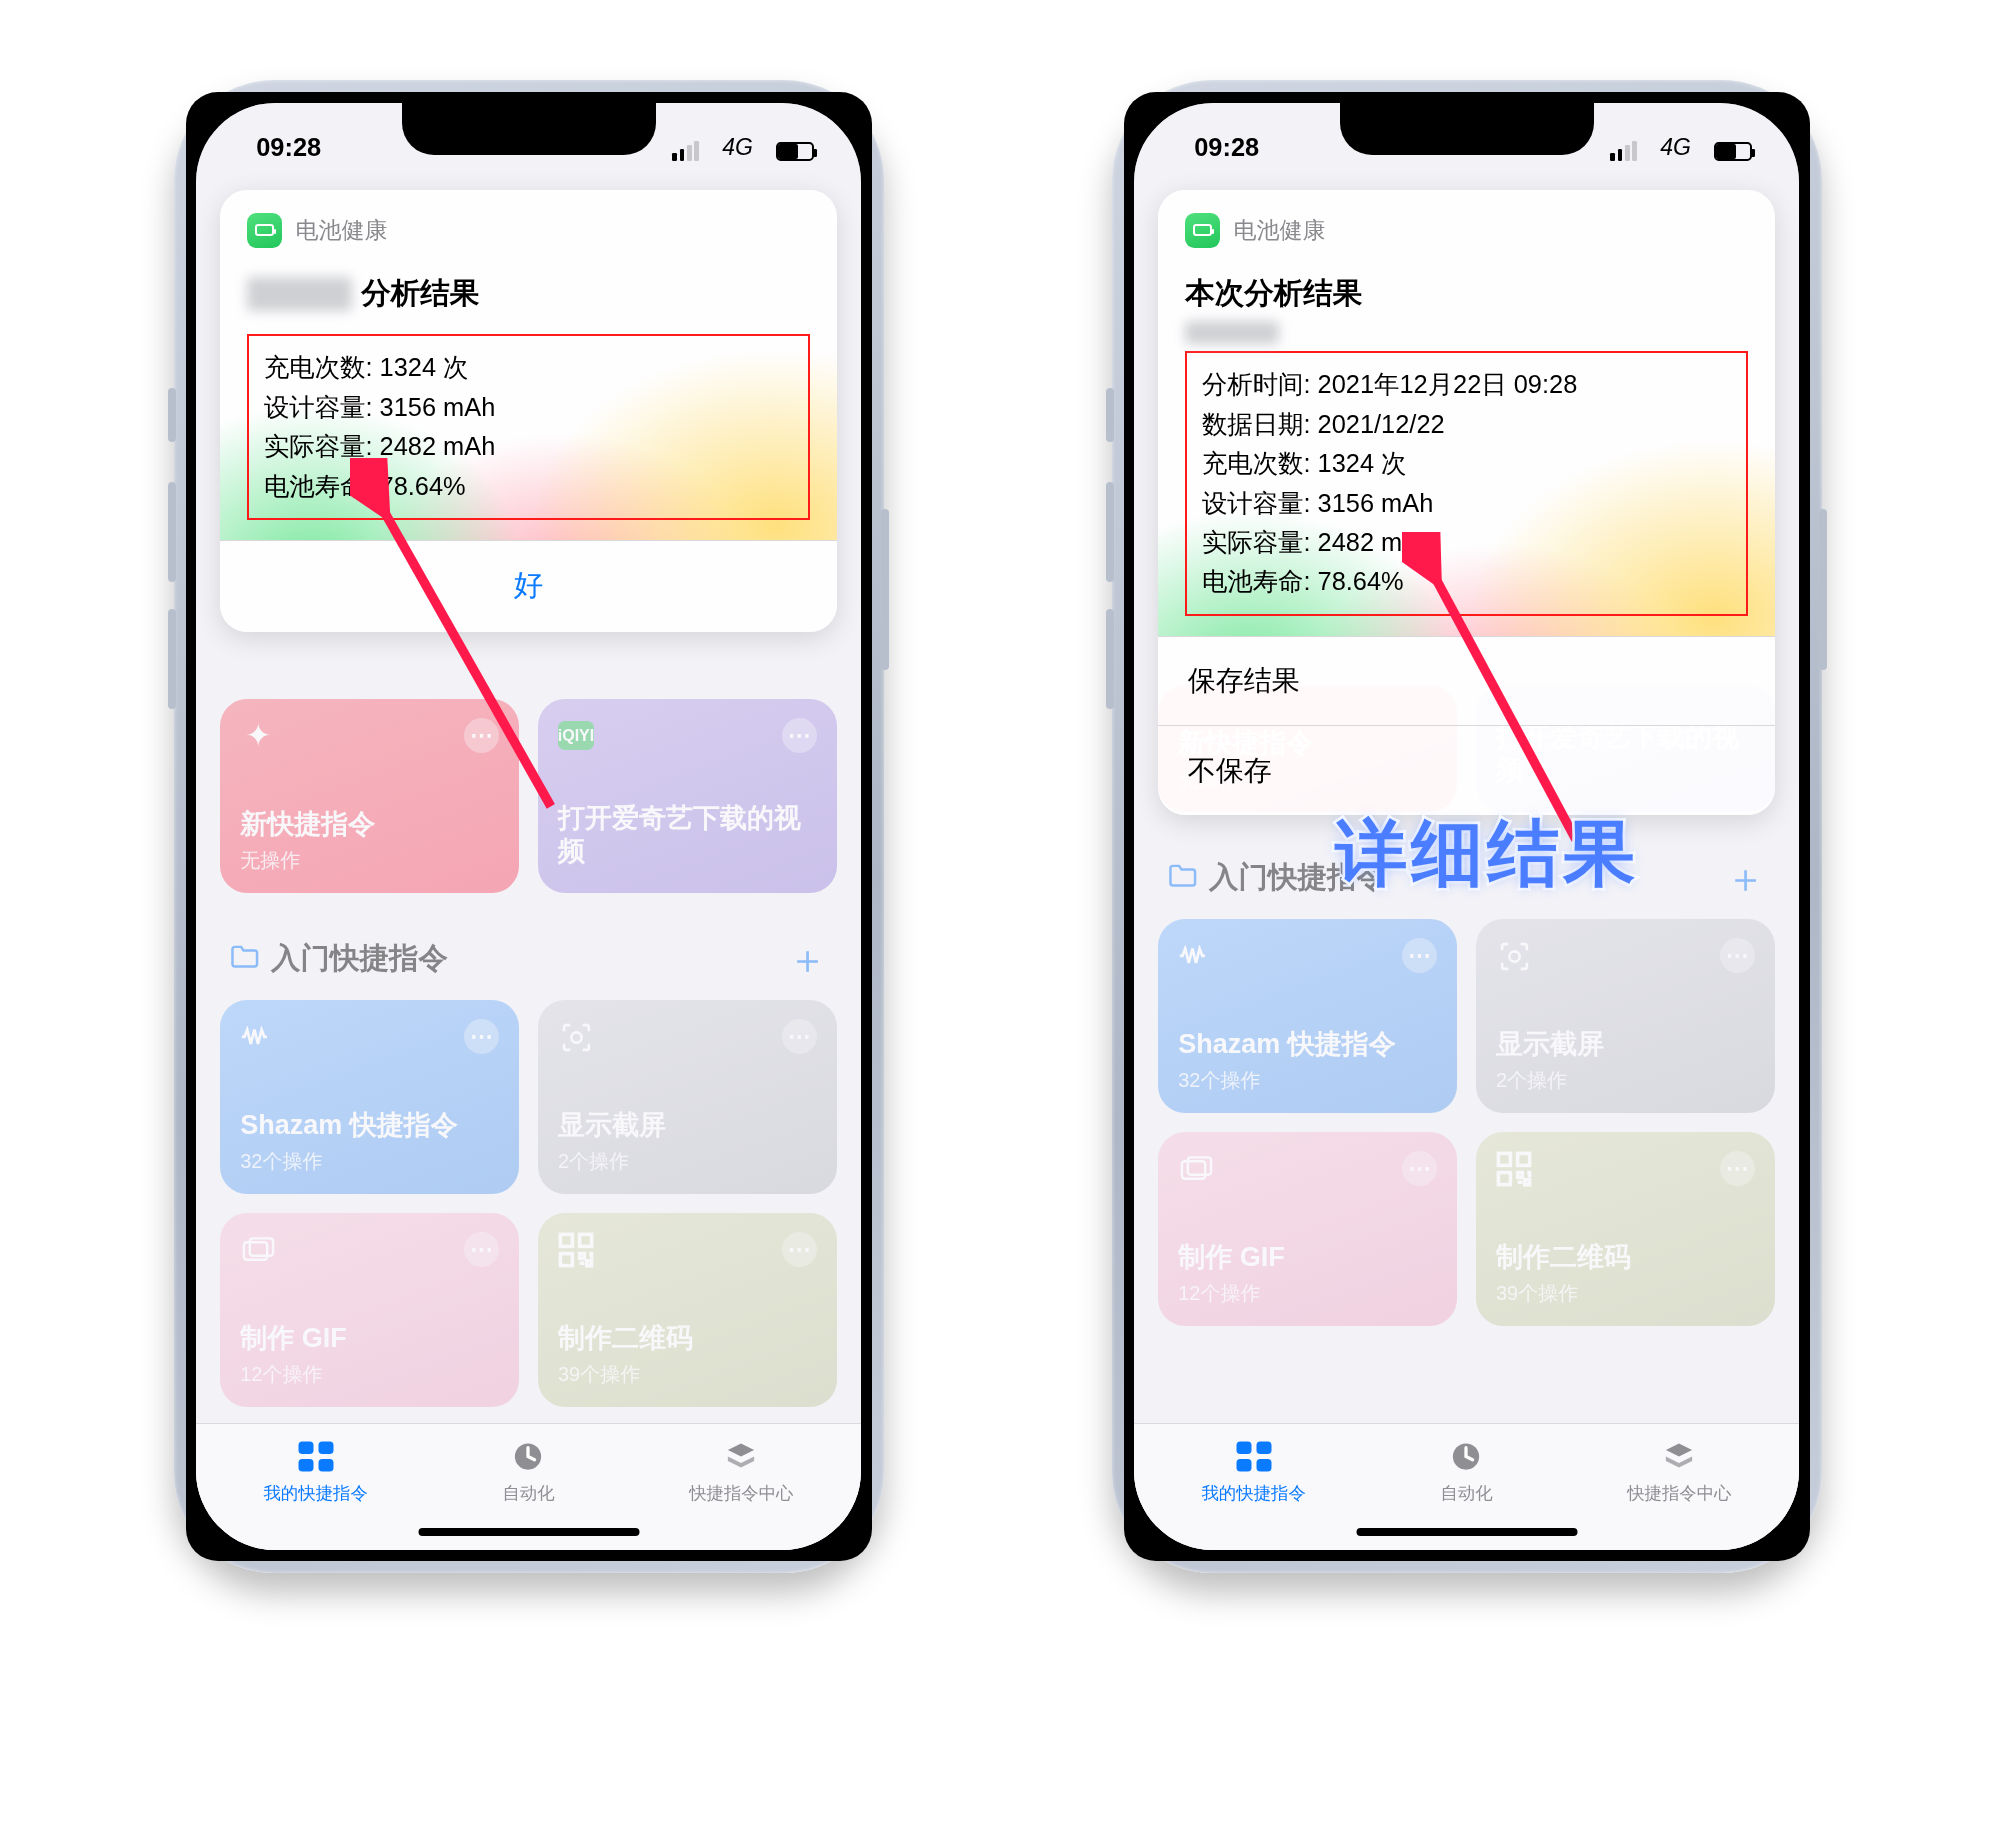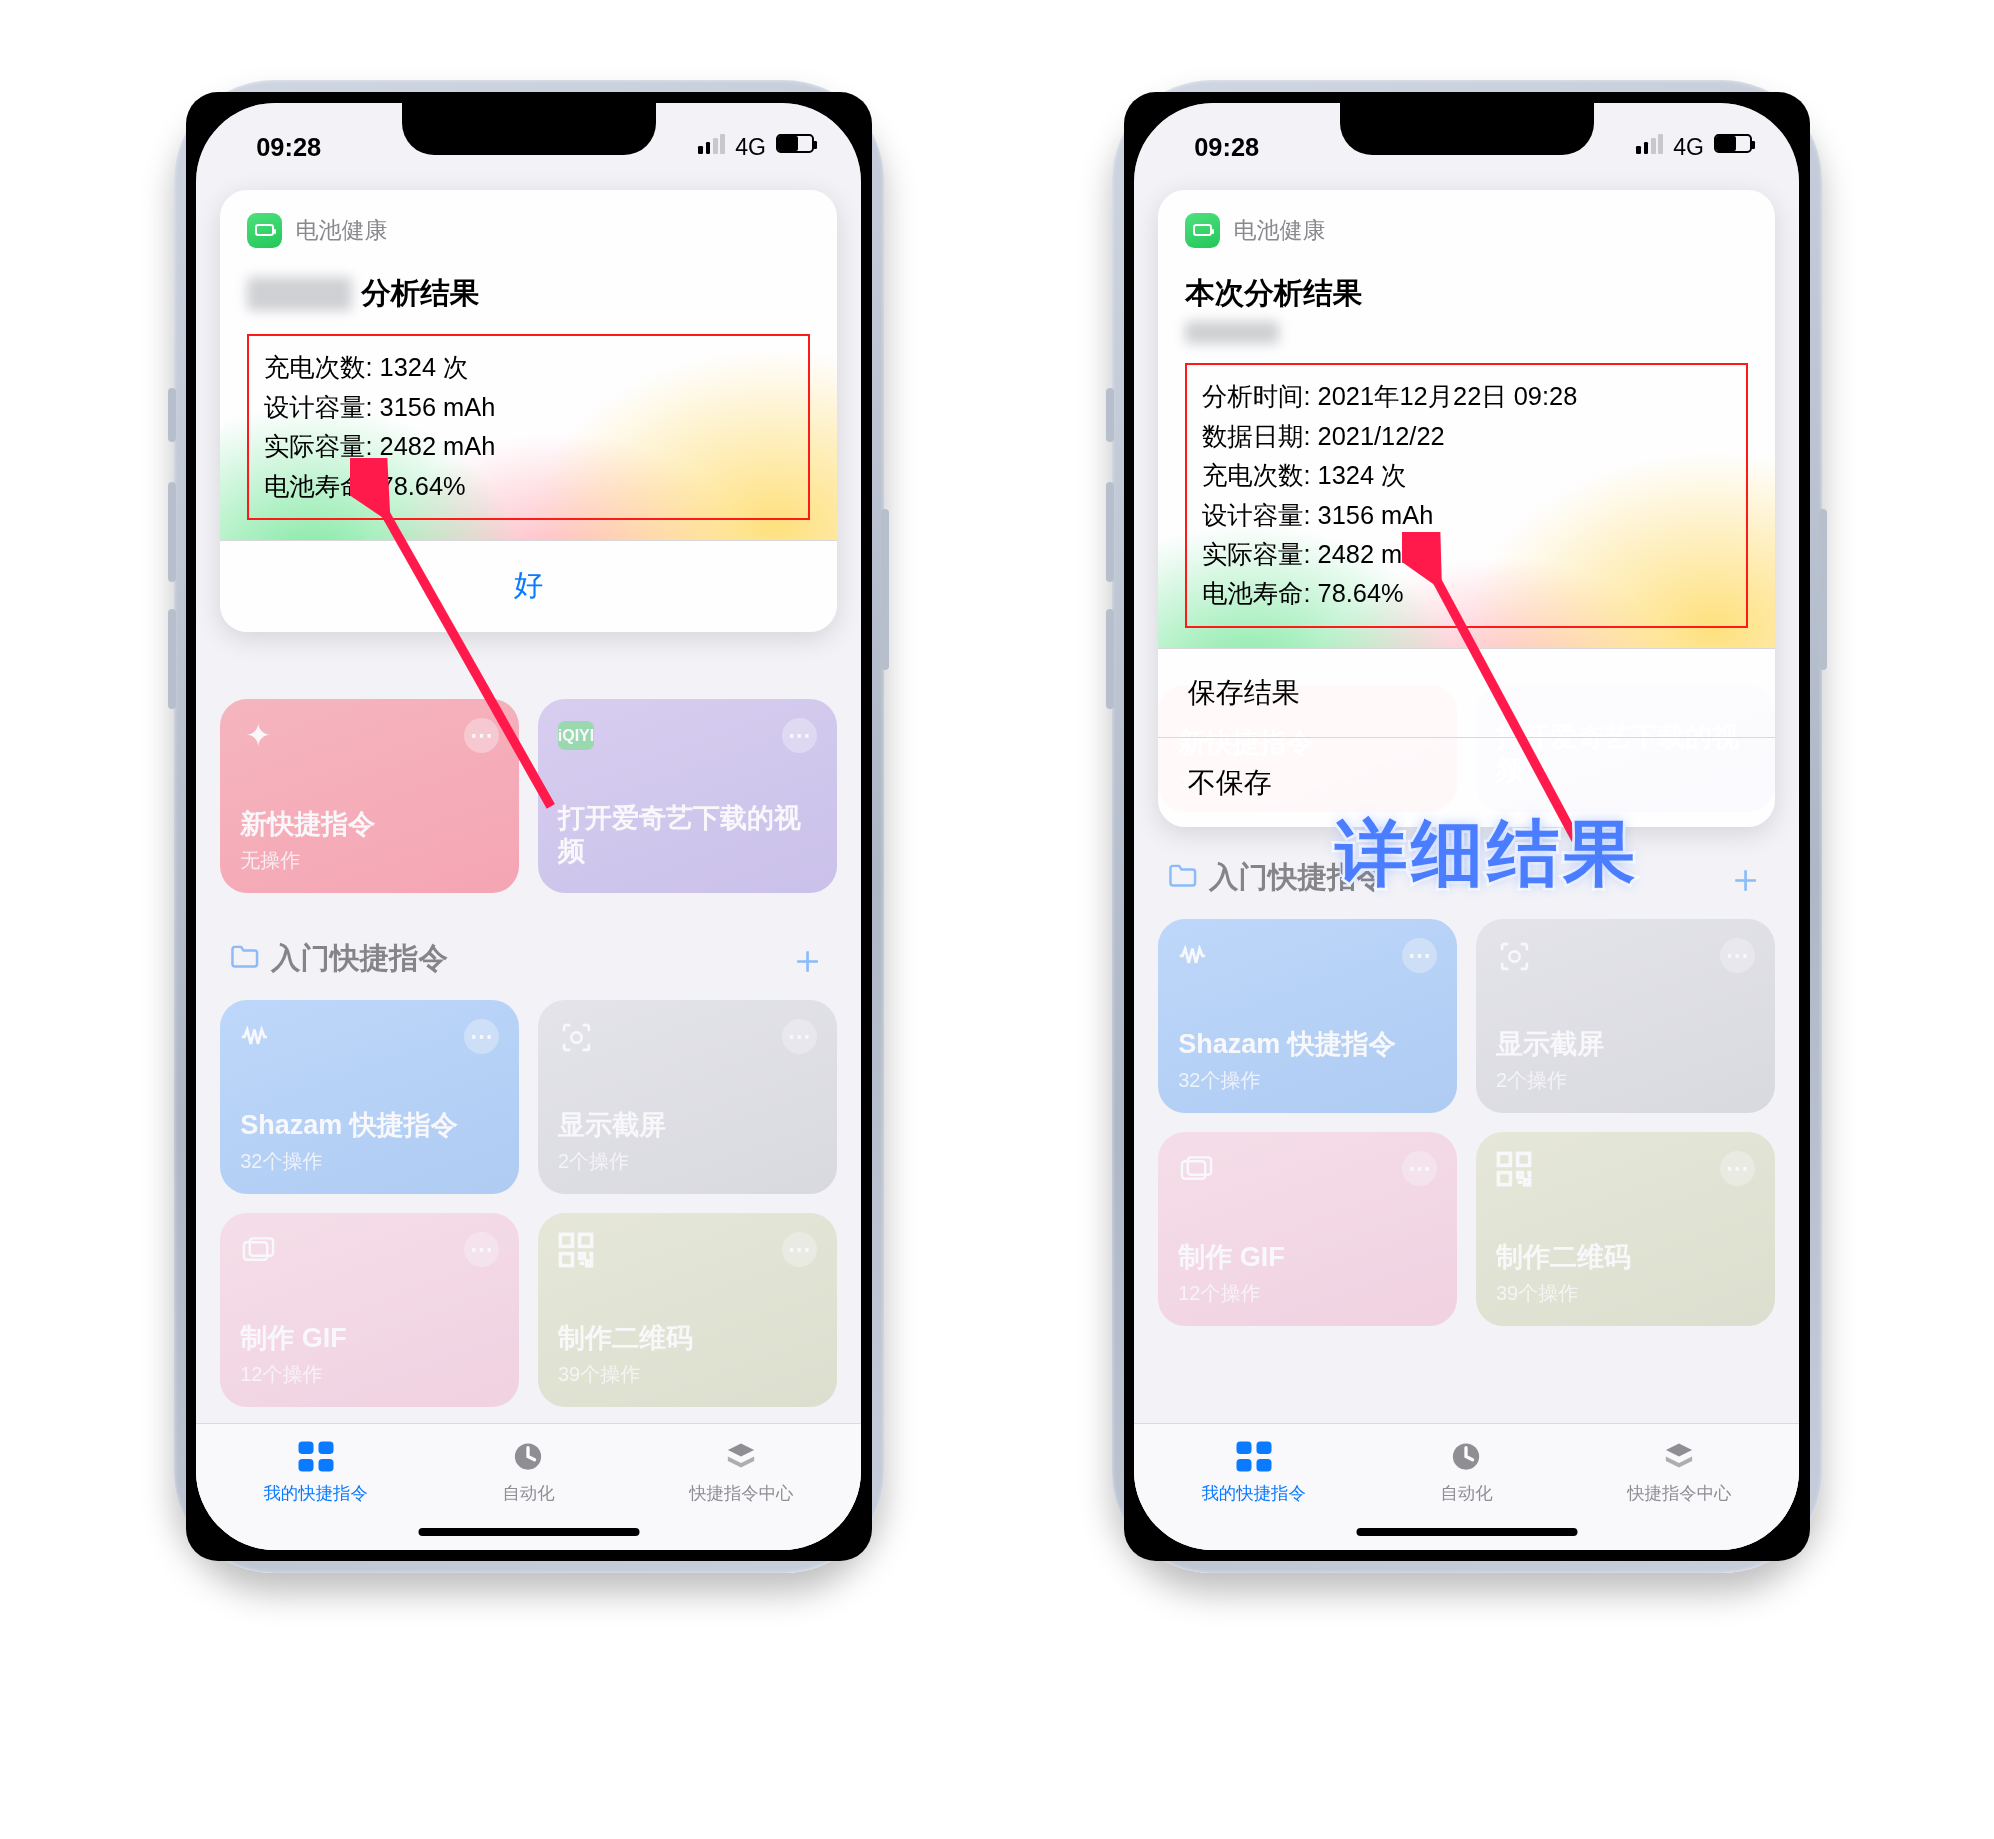--- a/index.html
+++ b/index.html
@@ -57,21 +57,21 @@
   .side-right { right:-5.4px; top:429px; width:8px; height:161px; }
 
   
   .statusbar {
     position: absolute; top: 0; left:0; right:0; height: 70px;
     display:flex; justify-content:space-between; align-items:center;
     padding: 20px 47px 0 60px;
     font-size: 25.4px; font-weight: 600; color:#000;
     z-index:40;
   }
-  .sb-right { display:flex; align-items:flex-start; gap:10px; font-size:23px; font-weight:500;}
+  .sb-right { display:flex; align-items:flex-end; gap:23px; font-size:23px; font-weight:500;font-style:italic;}
   .sig-bars { display:flex; align-items:flex-end; gap:2.7px;}
   .sig-bars span{ width:4.7px; background:#000; border-radius:1.3px;}
   .sig-bars span:nth-child(1){height:8px;}
   .sig-bars span:nth-child(2){height:12px;}
   .sig-bars span:nth-child(3){height:16px; background:#c8c8cc;}
   .sig-bars span:nth-child(4){height:20px; background:#c8c8cc;}
   .batt { width:38px; height:19px; border:2px solid #000; border-radius:4.7px; position:relative; }
   .batt::after{ content:""; position:absolute; right:-4.7px; top:4.7px; width:3.3px; height:8px; background:#000; border-radius:1.3px;}
   .batt i{ display:block; width:60%; height:100%; background:#000; border-radius:2px;}
 
@@ -476,21 +476,21 @@
           <div class="sheet-head">
             <div class="app-badge">
                 <i></i>
               </div>
             <span class="sheet-app">电池健康</span>
           </div>
           <div class="sheet-body">
             <div class="gradient-bg"></div>
             <div class="result-title">本次分析结果</div>
             <div style="height:4px;"><span class="blurred" style="display:inline-block; width:94px; height:23px; margin-top:-20px;"></span></div>
-            <div class="result-box" style="margin-top:25px;">
+            <div class="result-box" style="margin-top:13px;">
               <div>分析时间: 2021年12月22日 09:28</div>
               <div>数据日期: 2021/12/22</div>
               <div>充电次数: 1324 次</div>
               <div>设计容量: 3156 mAh</div>
               <div>实际容量: 2482 mAh</div>
               <div>电池寿命: 78.64%</div>
             </div>
           </div>
           <div class="btn-group">
             <div class="sheet-btn left">保存结果</div>

